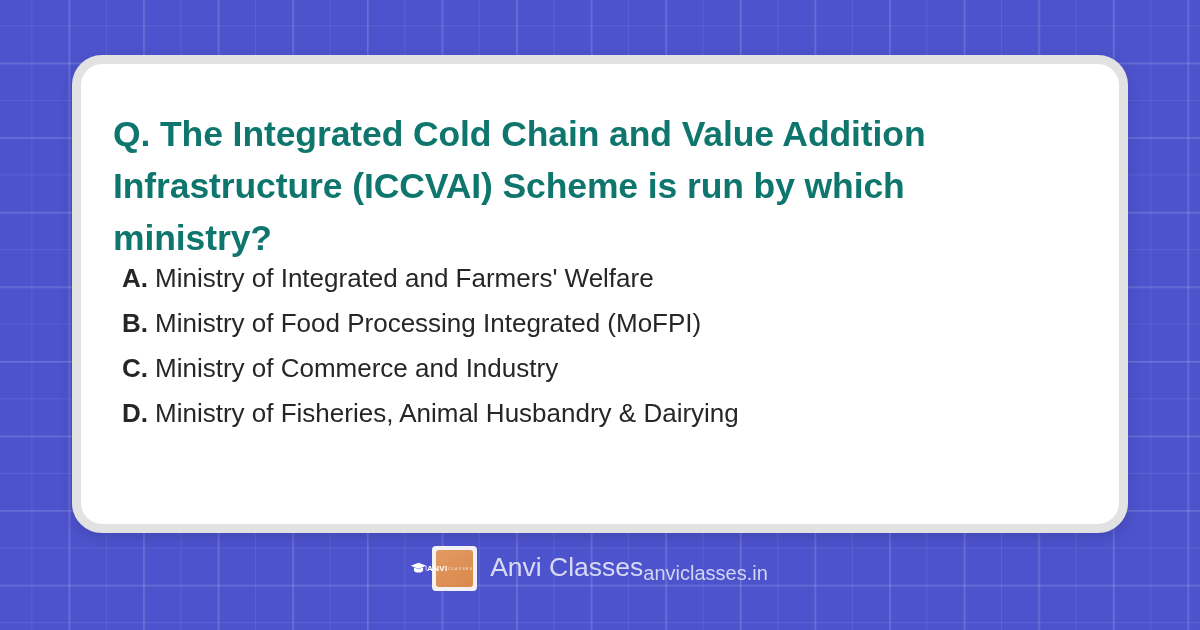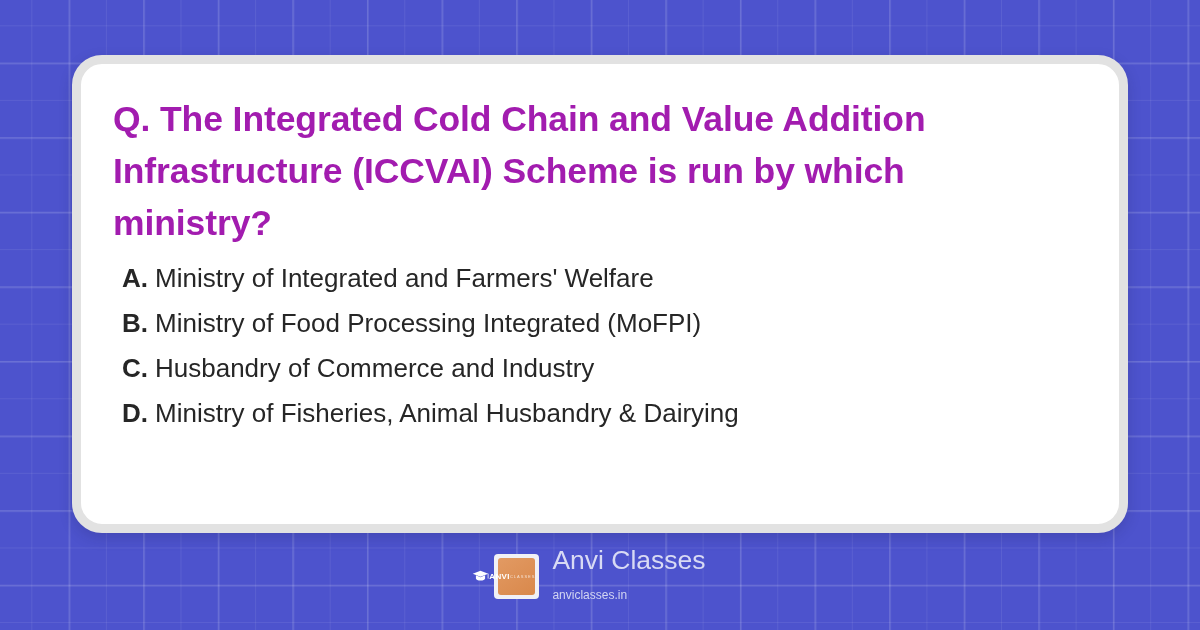--- a/index.html
+++ b/index.html
@@ -32,26 +32,26 @@
     left:72px; top:55px;
     width:1056px; height:478px;
     background:#ffffff;
     border-radius:30px;
     border:9px solid #e2e2e2;
     box-shadow:0 5px 14px rgba(30,30,70,0.18);
   }
 
   .question {
     position:absolute;
-    left:32px; top:29px;
+    left:32px; top:44px;
     width:890px;
     font-size:35.5px;
     font-weight:bold;
     line-height:52px;
-    color:#a21caf;
+    color:#0f766e;
     letter-spacing:-0.1px;
   }
 
   .options {
     position:absolute;
     left:41px; top:192px;
     width:960px;
   }
   .option {
     display:flex;
@@ -99,28 +99,28 @@
     font-weight:bold;
     letter-spacing:0.4px;
     line-height:9px;
   }
   .logo-sub {
     color:rgba(255,255,255,0.72);
     font-size:4px;
     letter-spacing:1px;
     line-height:6px;
   }
-  .brand-block { display:flex; flex-direction:column; }
+  .brand-block { display:flex; }
   .brand-name {
     font-size:26.5px;
     color:#d8daf4;
     line-height:29px;
   }
   .brand-url {
-    font-size:12px;
+    font-size:20px;
     color:#d2d5f2;
     line-height:24px;
     margin-top:8px;
   }
 </style>
 </head>
 <body>
 
 <div class="grid-overlay"></div>
 
@@ -135,21 +135,21 @@
       <span class="option-text">Ministry of Integrated and Farmers' Welfare</span>
     </div>
 
     <div class="option">
       <span class="option-letter">B.</span>
       <span class="option-text">Ministry of Food Processing Integrated (MoFPI)</span>
     </div>
 
     <div class="option">
       <span class="option-letter">C.</span>
-      <span class="option-text">Husbandry of Commerce and Industry</span>
+      <span class="option-text">Ministry of Commerce and Industry</span>
     </div>
 
     <div class="option">
       <span class="option-letter">D.</span>
       <span class="option-text">Ministry of Fisheries, Animal Husbandry &amp; Dairying</span>
     </div>
 
   </div>
 </div>
 

